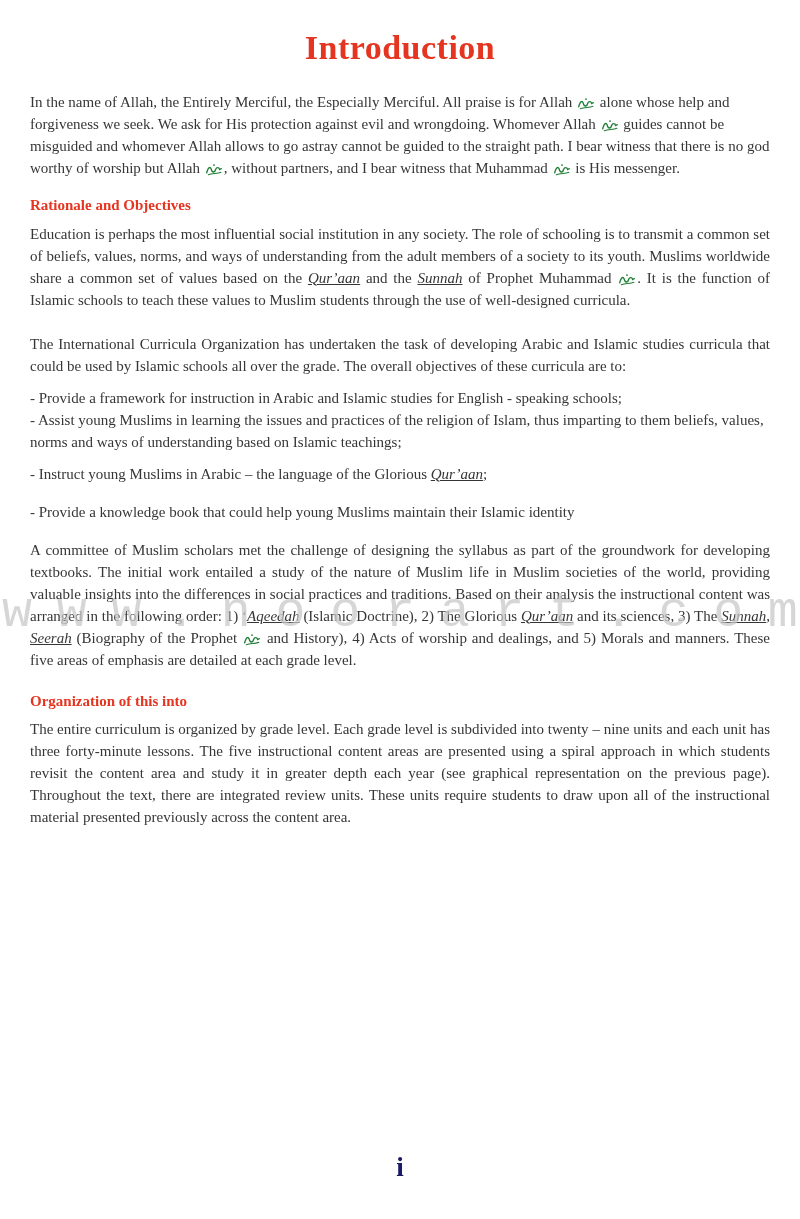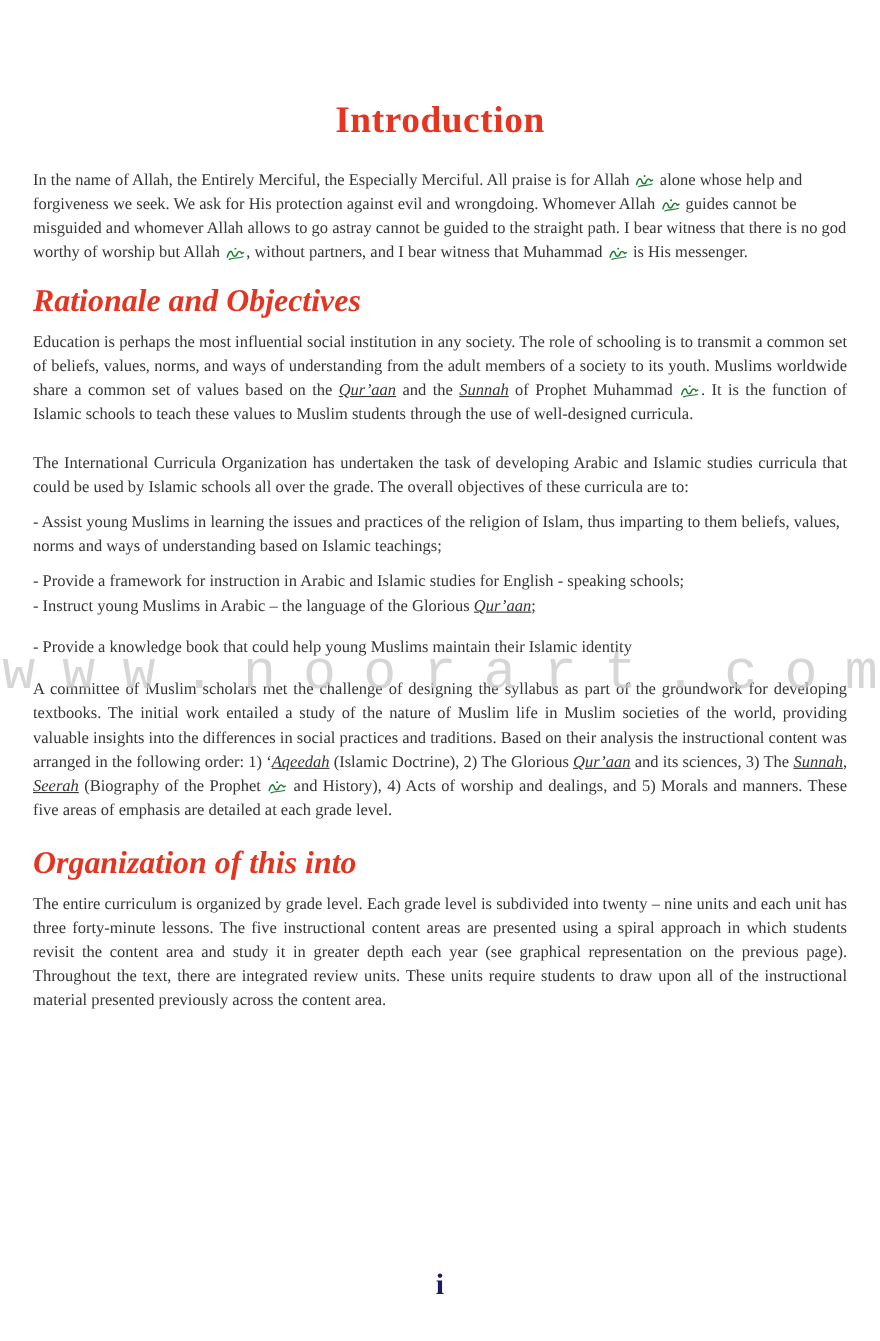--- a/index.html
+++ b/index.html
@@ -7,37 +7,36 @@
   .page {
     position: relative;
     width: 800px;
     height: 1219px;
     margin: 0 auto;
     background: #ffffff;
     overflow: hidden;
     font-family: "Liberation Serif", "DejaVu Serif", serif;
     color: var(--body-text, #363636);
   }
-  .content { padding: 46px 30px 0 30px; margin-top: 44px; }
+  .content { padding: 28px 30px 0 30px; }
   .title {
     margin: 0 0 24px 0;
     text-align: center;
     font-size: 34px;
     font-weight: bold;
     color: var(--heading-red, #e5341f);
     letter-spacing: 0.5px;
     line-height: 1.15;
   }
   .heading {
     margin: 18px 0 9px 0;
-    font-size: 29px;
+    font-size: 15px;
     font-weight: bold;
     color: var(--heading-red, #e5341f);
     line-height: 1.1;
-    font-style: italic;
   }
   .heading-2 { margin-top: 22px; }
   p.body {
     margin: 0 0 12px 0;
     font-size: 15px;
     line-height: 22px;
     color: var(--body-text, #363636);
   }
   p.just { text-align: justify; }
   p.mb0  { margin-bottom: 0; }
@@ -112,22 +111,22 @@
 
     <p class="body just mb22">Education is perhaps the most influential social institution in any society. The role of schooling is to transmit a common set of beliefs, values, norms, and ways of understanding from the adult members of a society to its youth. Muslims worldwide share a common set of values based on the <i>Qur’aan</i> and the <i>Sunnah</i> of Prophet Muhammad <span class="honorific" title="ﷺ"><svg viewBox="0 0 22 16" width="18" height="13" aria-hidden="true">
             <path d="M2 12 C4 4 7 4 8 9 C9 12 12 12 13 8 C14 5 17 5 18 8 L20 7" fill="none" stroke="currentColor" stroke-width="1.7" stroke-linecap="round"></path>
             <path d="M4 14.5 C9 12.5 15 13.5 19.5 11.5" fill="none" stroke="currentColor" stroke-width="1.3" stroke-linecap="round"></path>
             <circle cx="11" cy="2.5" r="1.1" fill="currentColor"></circle>
           </svg></span>. It is the function of Islamic schools to teach these values to Muslim students through the use of well-designed curricula.</p>
 
     <p class="body just mb10">The International Curricula Organization has undertaken the task of developing Arabic and Islamic studies curricula that could be used by Islamic schools all over the grade. The overall objectives of these curricula are to:</p>
 
     <div class="objectives">
+      <p class="body mb0">- Provide a framework for instruction in Arabic and Islamic studies for English - speaking schools;</p>
       <p class="body mb10">- Assist young Muslims in learning the issues and practices of the religion of Islam, thus imparting to them beliefs, values, norms and ways of understanding based on Islamic teachings;</p>
-      <p class="body mb0">- Provide a framework for instruction in Arabic and Islamic studies for English - speaking schools;</p>
       <p class="body mb16">- Instruct young Muslims in Arabic – the language of the Glorious <i>Qur’aan</i>;</p>
       <p class="body mb16">- Provide a knowledge book that could help young Muslims maintain their Islamic identity</p>
     </div>
 
     <p class="body just mb0">A committee of Muslim scholars met the challenge of designing the syllabus as part of the groundwork for developing textbooks. The initial work entailed a study of the nature of Muslim life in Muslim societies of the world, providing valuable insights into the differences in social practices and traditions. Based on their analysis the instructional content was arranged in the following order: 1) ‘<i>Aqeedah</i> (Islamic Doctrine), 2) The Glorious <i>Qur’aan</i> and its sciences, 3) The <i>Sunnah</i>, <i>Seerah</i> (Biography of the Prophet <span class="honorific" title="ﷺ"><svg viewBox="0 0 22 16" width="18" height="13" aria-hidden="true">
             <path d="M2 12 C4 4 7 4 8 9 C9 12 12 12 13 8 C14 5 17 5 18 8 L20 7" fill="none" stroke="currentColor" stroke-width="1.7" stroke-linecap="round"></path>
             <path d="M4 14.5 C9 12.5 15 13.5 19.5 11.5" fill="none" stroke="currentColor" stroke-width="1.3" stroke-linecap="round"></path>
             <circle cx="11" cy="2.5" r="1.1" fill="currentColor"></circle>
           </svg></span> and History), 4) Acts of worship and dealings, and 5) Morals and manners. These five areas of emphasis are detailed at each grade level.</p>
 

